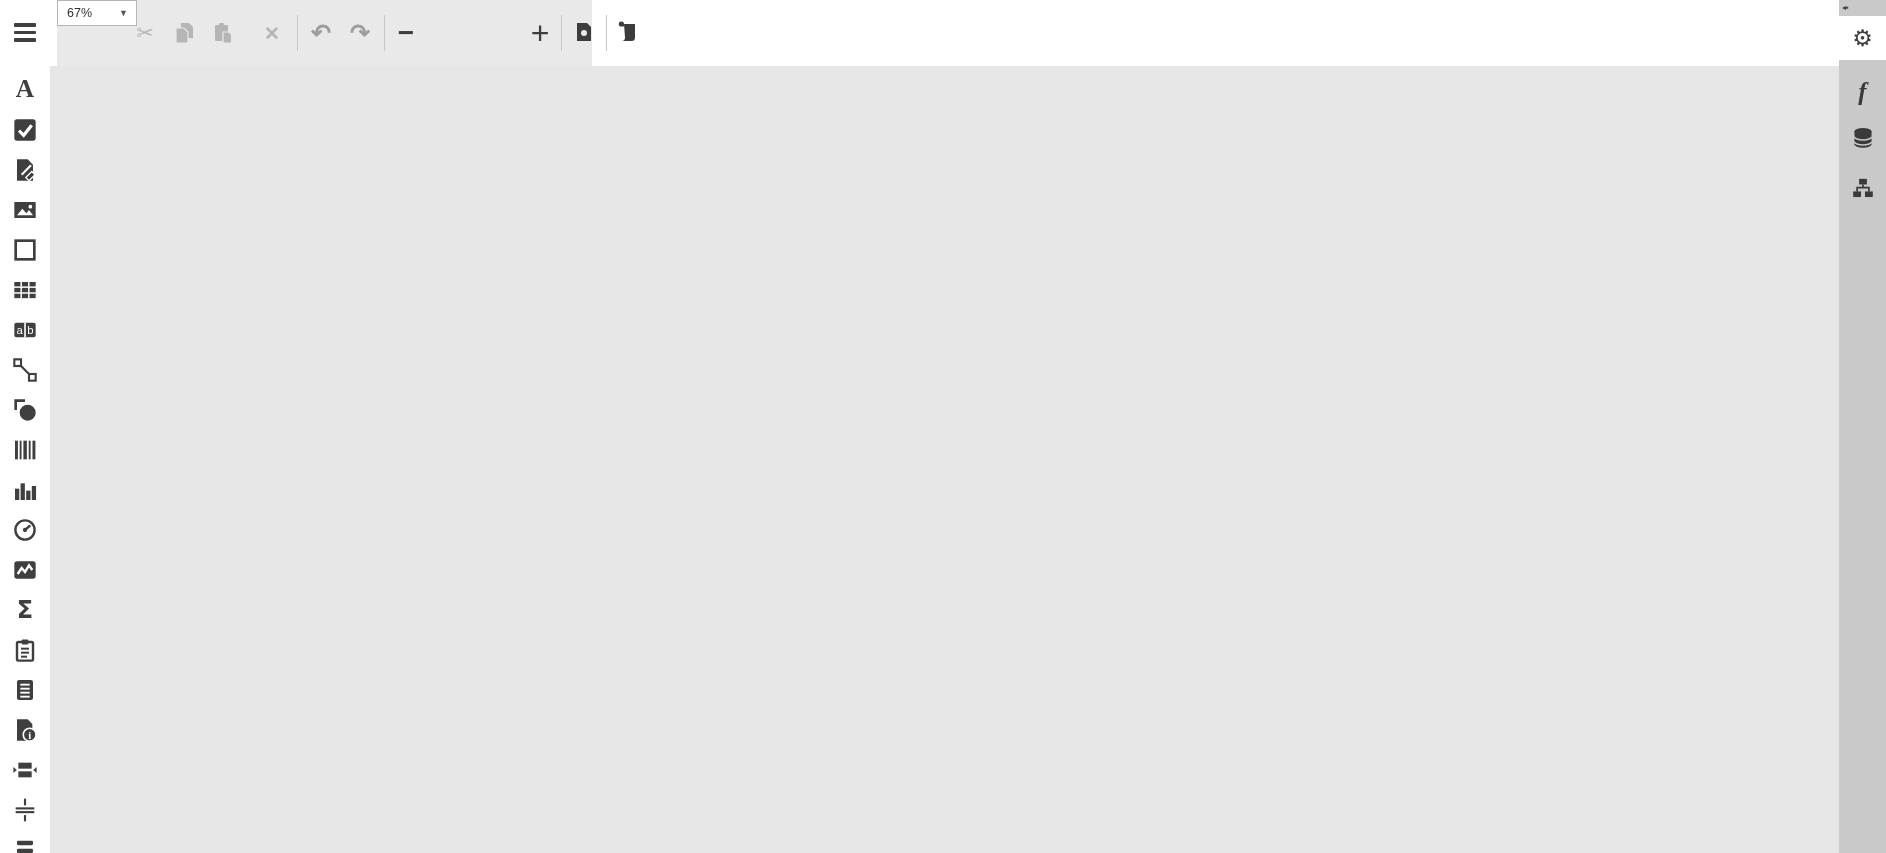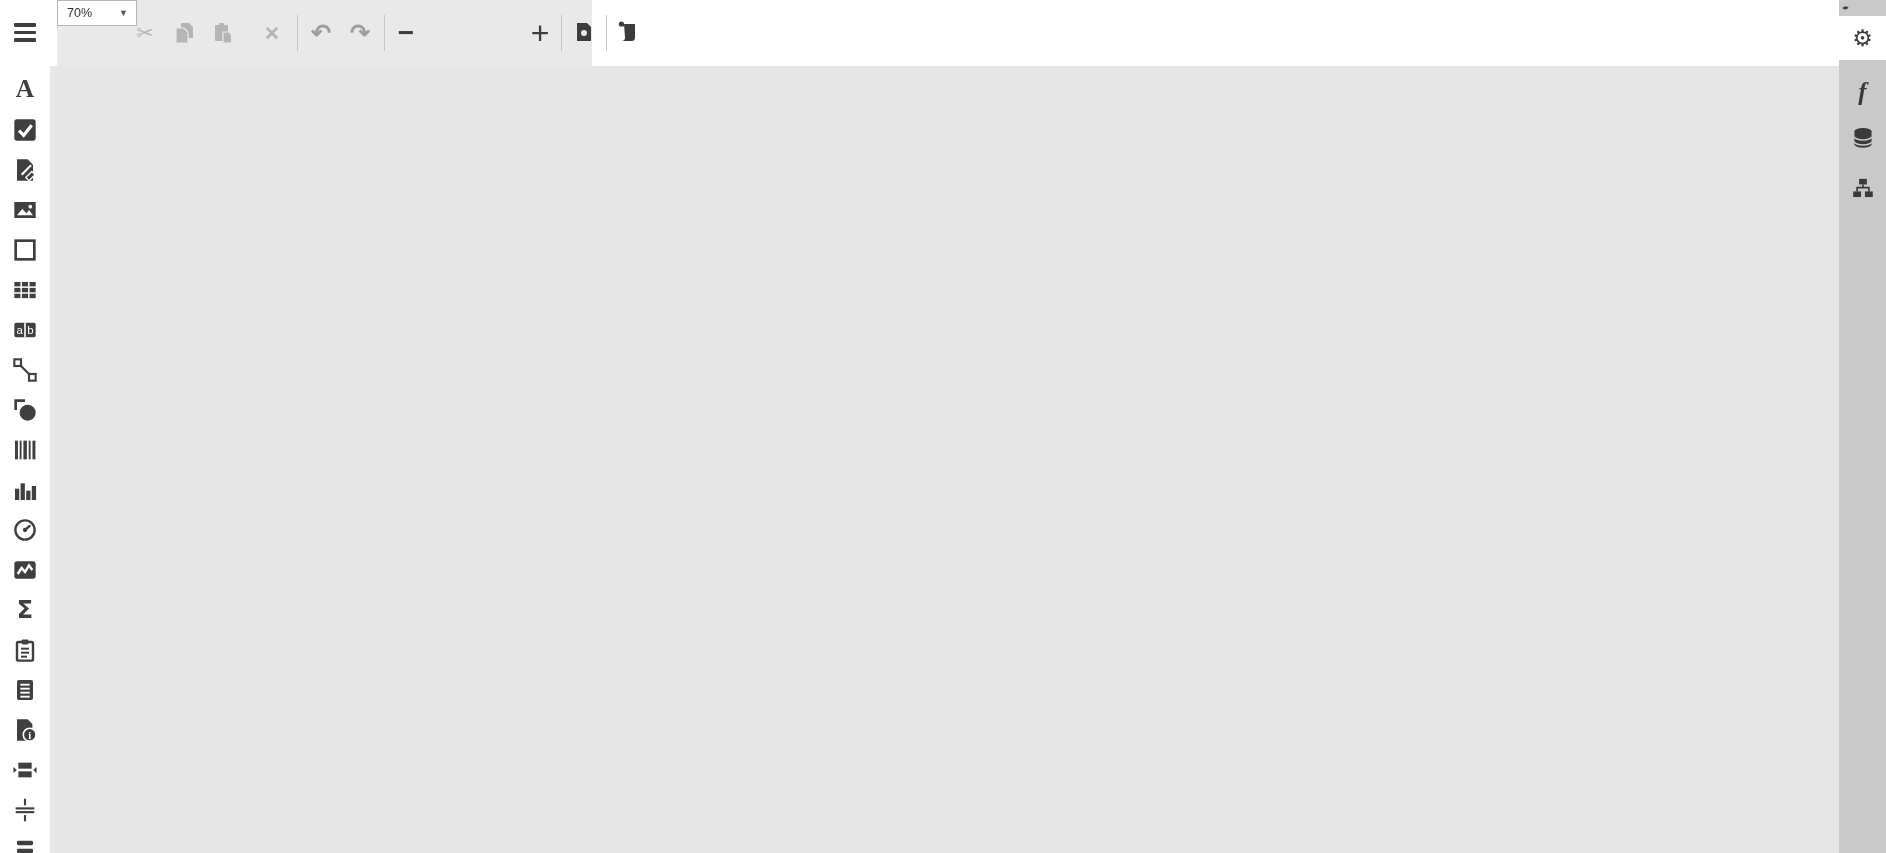--- a/index.html
+++ b/index.html
@@ -110,21 +110,21 @@
           </g>
         </svg>
     </div>
     <div class="tbtn dis" style="left:201px;font-size:19px;font-weight:bold;">✕</div>
     <div class="tsep" style="left:240px;"></div>
     <div class="tbtn" style="left:250px;font-size:24px;color:#9d9d9d;font-weight:bold;">↶</div>
     <div class="tbtn" style="left:289px;font-size:24px;color:#9d9d9d;font-weight:bold;">↷</div>
     <div class="tsep" style="left:327px;"></div>
     <div class="tbtn ena" style="left:335px;font-size:28px;font-weight:bold;">−</div>
     <div id="zoombox">
-      <span class="zv">70%</span>
+      <span class="zv">67%</span>
       <span class="car">▼</span>
     </div>
     <div class="tbtn ena" style="left:469px;font-size:32px;">+</div>
     <div class="tsep" style="left:504px;"></div>
     <div class="tbtn" style="left:514px;">
       <svg width="24" height="24" viewBox="0 0 24 24">
           <g fill="#3d3d3d">
             <path d="M4 2 h10 l4 4 v14 h-14 z"></path>
             <circle cx="11" cy="12" r="4" fill="#e9e9e9" stroke="#3d3d3d" stroke-width="2"></circle>
             <line x1="13.8" y1="14.8" x2="17" y2="18" stroke="#3d3d3d" stroke-width="2.6"></line>

